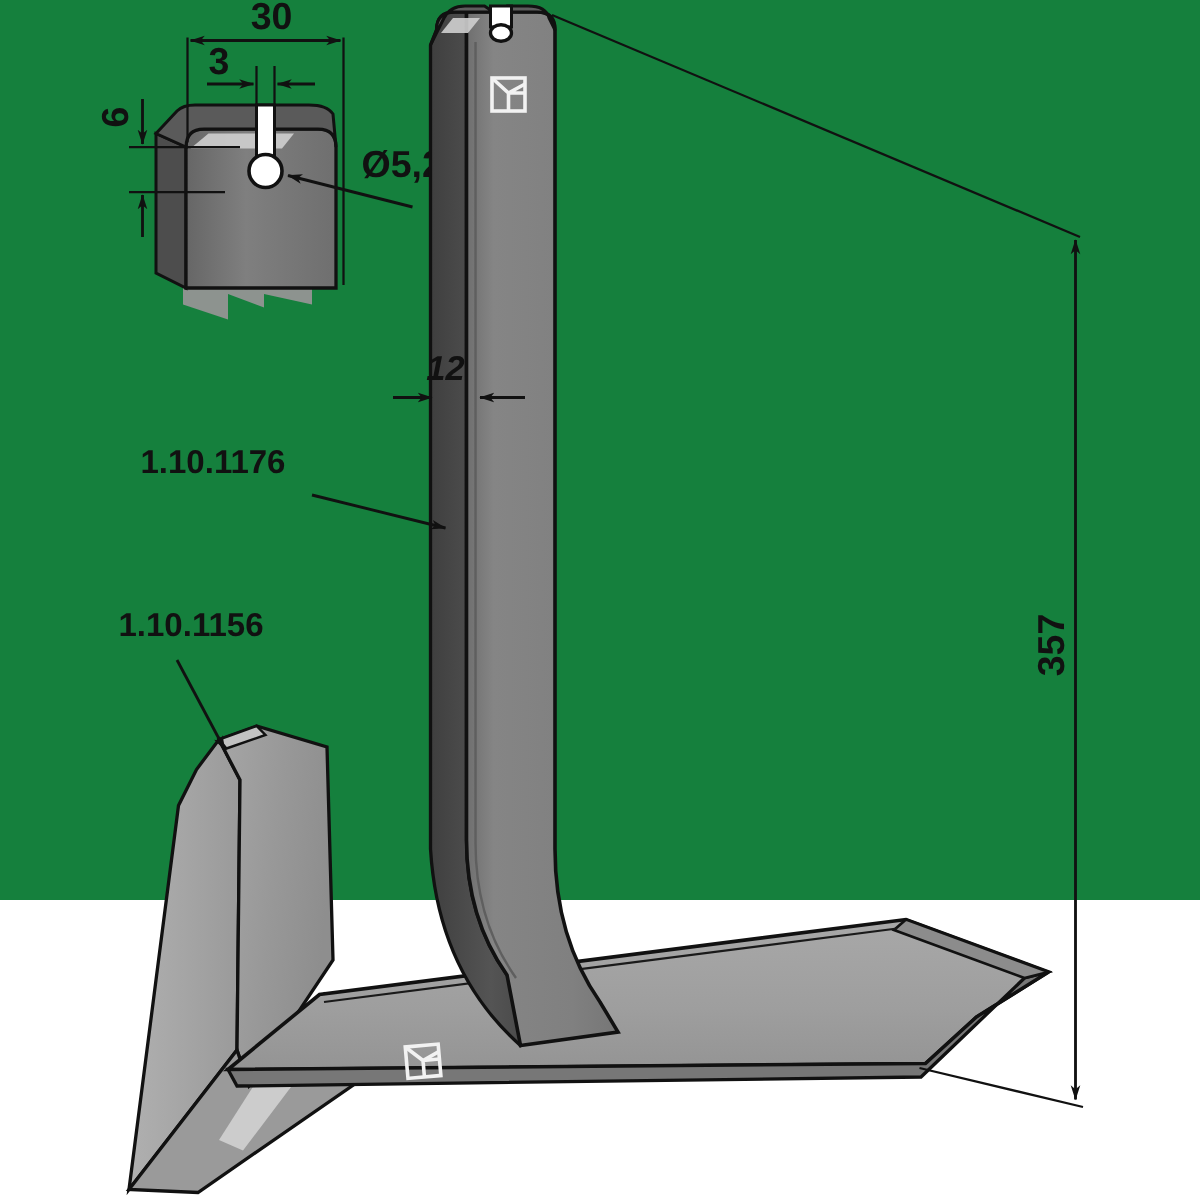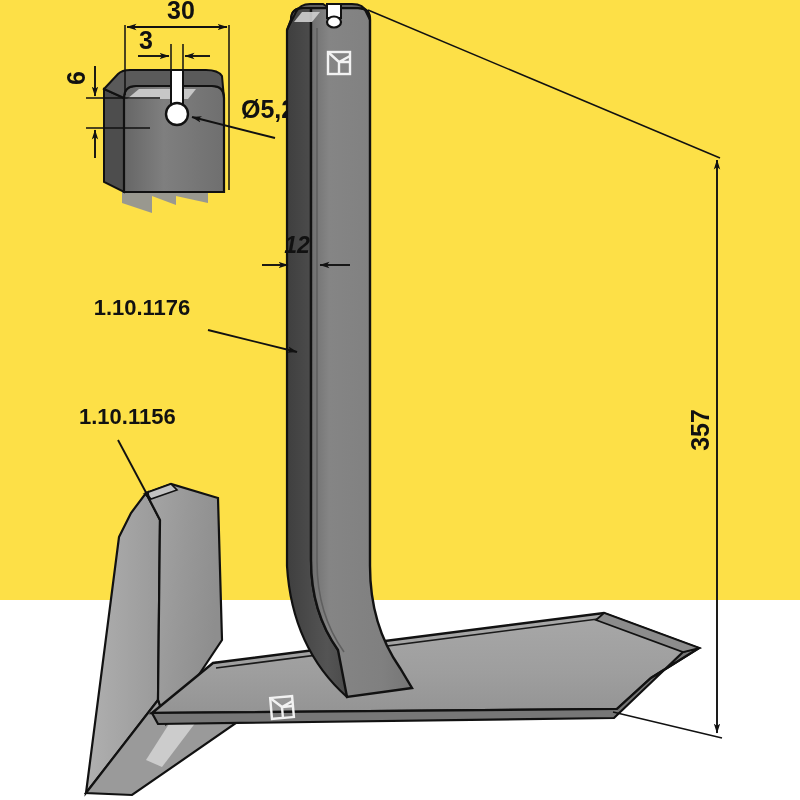--- a/index.html
+++ b/index.html
@@ -1,17 +1,17 @@
 <!DOCTYPE html>
 <html><head>
 <meta charset="utf-8">
 <style>
   html,body{margin:0;padding:0;background:#ffffff;}
   body{width:800px;height:800px;overflow:hidden;font-family:"Liberation Sans",sans-serif;}
-  #stage{position:relative;width:800px;height:600px;background:#fde047;}
+  #stage{position:relative;width:800px;height:600px;background:#15803d;}
   svg#drawing{position:absolute;left:0;top:0;width:800px;height:800px;display:block;}
   .dimtext{font-family:"Liberation Sans",sans-serif;font-weight:bold;fill:#111111;}
   .dim-big{font-size:25px;}
   .dim-italic{font-style:italic;font-size:23px;}
   .partno{font-family:"Liberation Sans",sans-serif;font-weight:bold;font-size:22px;fill:#111111;}
   .thin{fill:none;stroke:#1a1a1a;stroke-width:1.5;}
   .dimline{fill:none;stroke:#111111;stroke-width:1.9;}
   .extline{fill:none;stroke:#111111;stroke-width:1.5;}
   .logo{fill:none;stroke:#f2f2f2;stroke-width:2.4;stroke-linejoin:miter;}
 </style>

